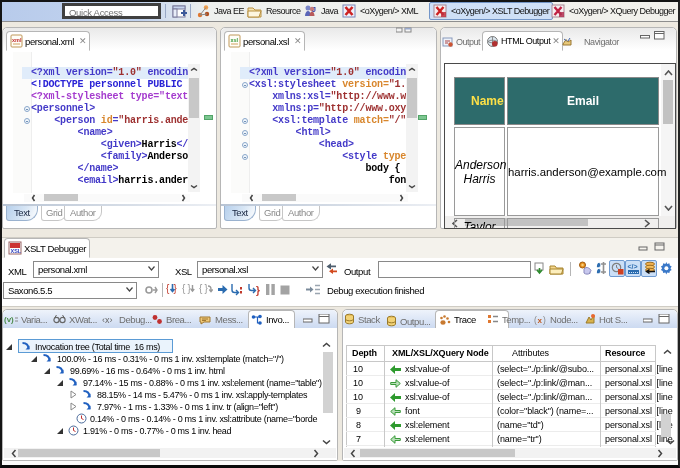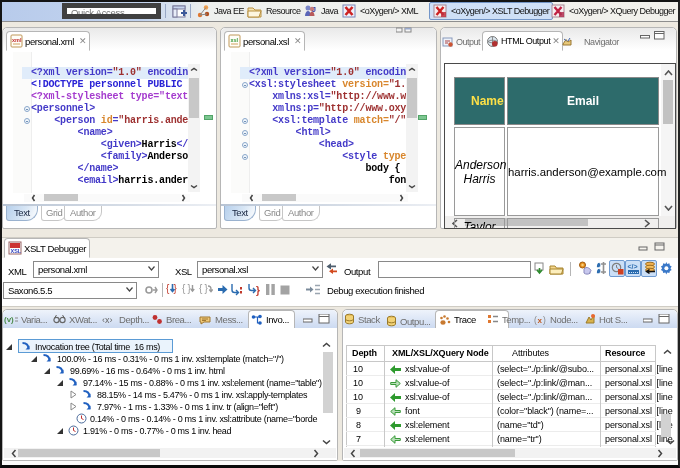--- a/index.html
+++ b/index.html
@@ -2,21 +2,21 @@
 <html><head>
 <meta charset="utf-8">
 <style>
 * { margin:0; padding:0; box-sizing:border-box; }
 html,body { width:680px; height:468px; overflow:hidden; }
 body { font-family:"Liberation Sans", sans-serif; font-size:11px; background:#ede9e0; position:relative; color:#000; }
 .abs { position:absolute; }
 #frame { position:absolute; left:0; top:0; width:680px; height:468px; border-top:2px solid #141414; border-right:2px solid #222; border-left:2px solid #141414; border-bottom:3px solid #0a0a0a; z-index:99; pointer-events:none; }
 
 #topbar { position:absolute; left:1px; top:0; width:678px; height:22px; background:linear-gradient(90deg,#b8cbeb 0px,#c3d4ef 140px,#eef0ee 205px,#f2f1ec 100%); border-bottom:1px solid #8e8e8e; }
-#qa { position:absolute; left:62px; top:3px; width:99px; height:16px; background:#fff; border:5px solid #404040; color:#757575; font-size:9.5px; letter-spacing:-0.3px; font-family:'Liberation Sans',sans-serif; padding:2px 0 0 4px; z-index:2; }
+#qa { position:absolute; left:62px; top:3px; width:99px; height:16px; background:#fff; border:3px solid #404040; color:#757575; font-size:9.5px; letter-spacing:-0.3px; font-family:'Liberation Sans',sans-serif; padding:2px 0 0 4px; z-index:2; }
 .tbtn { position:absolute; top:2px; height:18px; display:flex; align-items:center; gap:4px; color:#111; font-size:11px; white-space:nowrap; z-index:2; }
 .tbtn.sel { background:#cfe0f7; border:1px solid #7396c8; border-radius:2px; padding:0 3px; }
 .vsep { position:absolute; top:4px; width:1px; height:14px; background:#98a8c6; z-index:2; }
 
 .stack { position:absolute; background:#fff; border:1px solid #b6b6b6; border-radius:5px 5px 2px 2px; }
 .strip { position:absolute; height:22px; background:linear-gradient(#e9e9e9,#ffffff); border-radius:5px 5px 0 0; z-index:1; }
 .strip.blue { height:18px; background:linear-gradient(#eef3fb,#ccdaf1); }
 .tab { position:absolute; top:0; height:21px; display:flex; align-items:center; gap:2px; padding:0 3px; font-size:11px; color:#6e6e6e; white-space:nowrap; z-index:2; }
 .tab.sel { background:#fff; border:1px solid #b6b6b6; border-bottom:1px solid #fff; border-radius:4px 4px 0 0; color:#000; }
 .strip.blue ~ .tab { height:18px; }
@@ -446,21 +446,21 @@
       <circle cx="3.5" cy="6" r="2.6" fill="none" stroke="#666" stroke-width="1.2"></circle>
       <circle cx="9.5" cy="6" r="2.6" fill="none" stroke="#666" stroke-width="1.2"></circle>
       <path d="M6 6h1M1.5 4l2-3M11.5 4l-2-3" stroke="#666"></path>
     </svg>
     <span>XWat...</span>
   </div>
 <div class="tab" style="left:102px; top:310px; height:18px; padding:0; gap:3px;">
 <svg width="14" height="10">
       <text x="0" y="8.5" font-size="9" fill="#666">‹x›</text>
     </svg>
-    <span>Depth...</span>
+    <span>Debug...</span>
   </div>
 <div class="tab" style="left:152px; top:310px; height:18px; padding:0; gap:3px;">
 <svg width="11" height="11">
       <circle cx="3" cy="3.5" r="2.4" fill="#c03030"></circle>
       <circle cx="7.5" cy="7.5" r="2.4" fill="#c03030"></circle>
     </svg>
     <span>Brea...</span>
   </div>
 <div class="tab" style="left:199px; top:310px; height:18px; padding:0; gap:3px;">
 <svg width="13" height="11">

